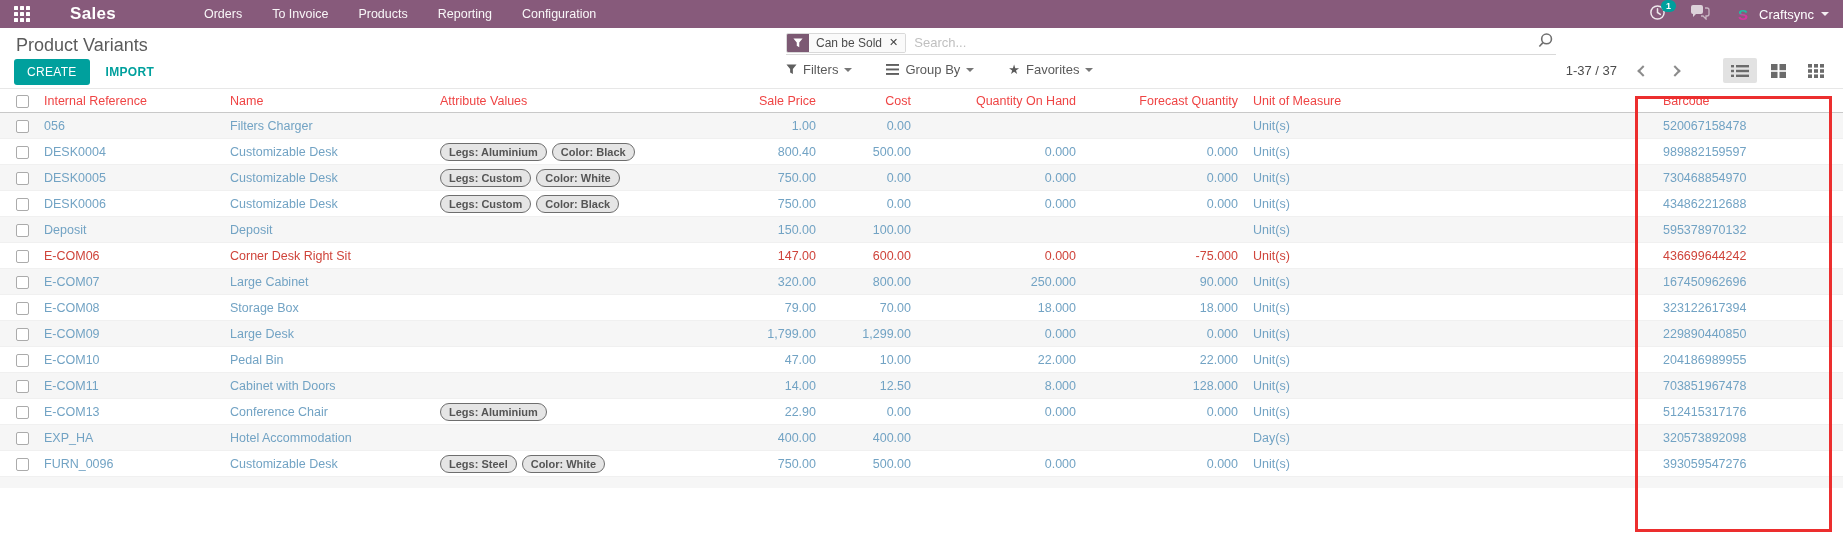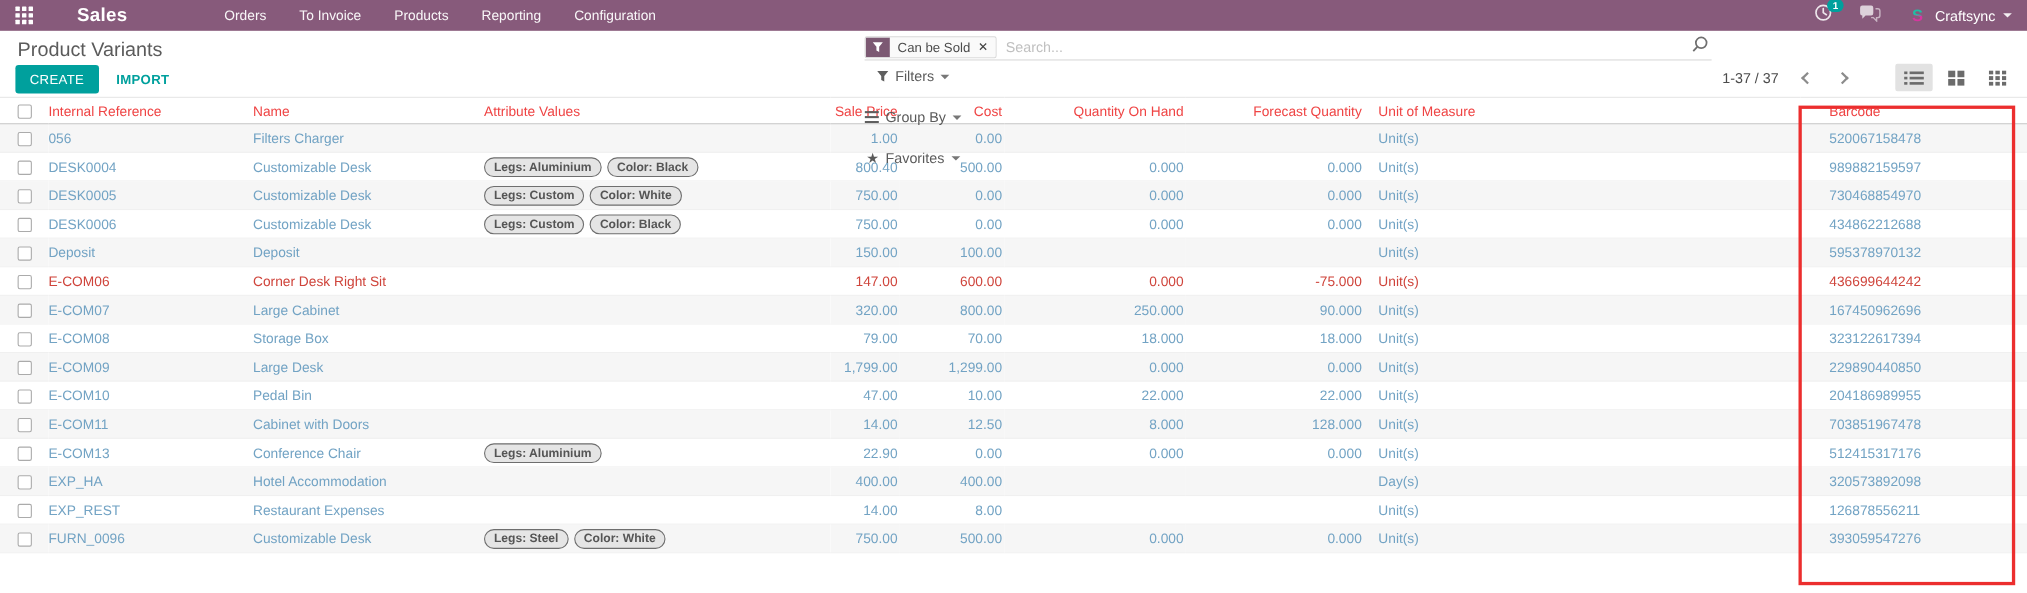--- a/index.html
+++ b/index.html
@@ -41,21 +41,21 @@
   .search-input { flex:1; border:none; outline:none; font-size:13px; color:#444; background:transparent; }
   .search-input::placeholder { color:#c0c0c0; }
   .magnifier { margin-right:2px; cursor:pointer; }
 
   .cp-row2 { position:relative; height:30px; }
   .btn-group { position:absolute; left:14px; top:3px; display:flex; align-items:center; gap:16px; }
   .btn-create { background:var(--primary-teal,#00a09d); color:#fff; font-size:12px; font-weight:400;
     border:none; border-radius:3px; padding:6px 13px; letter-spacing:.3px; cursor:pointer; }
   .btn-import { background:none; border:none; color:var(--primary-teal,#00a09d); font-size:12px;
     font-weight:700; letter-spacing:.3px; cursor:pointer; }
-  .toolbar { position:absolute; left:786px; top:6px; display:flex; align-items:center; gap:22px;flex-direction:column; }
+  .toolbar { position:absolute; left:786px; top:6px; display:flex; align-items:center; gap:34px; }
   .tb-item { display:flex; align-items:center; gap:6px; font-size:13px; color:#5a5a5a; cursor:pointer; }
   .tb-item svg { display:block; }
   .star { color:#5a5a5a; font-size:13px; line-height:1; }
   .pager-zone { position:absolute; right:10px; top:2px; display:flex; align-items:center; }
   .pager-text { font-size:13px; color:#4c4c4c; margin-right:22px; }
   .chev { display:inline-block; width:8px; height:8px; border-left:2px solid #8b8b8b;
     border-bottom:2px solid #8b8b8b; cursor:pointer; }
   .chev.prev { transform:rotate(45deg); margin-right:24px; }
   .chev.next { transform:rotate(225deg); margin-right:44px; }
   .switcher { display:flex; gap:4px; }
@@ -404,32 +404,20 @@
         <td class="cell-attrs"></td>
         <td class="cell-num">400.00</td>
         <td class="cell-num">400.00</td>
         <td class="cell-num"></td>
         <td class="cell-num"></td>
         <td class="cell-uom">Day(s)</td>
         <td class="cell-barcode">320573892098</td>
       </tr>
       <tr>
         <td class="cell-check"><span class="checkbox"></span></td>
-        <td class="cell-ref">EXP_REST</td>
-        <td class="cell-name">Restaurant Expenses</td>
-        <td class="cell-attrs"></td>
-        <td class="cell-num">14.00</td>
-        <td class="cell-num">8.00</td>
-        <td class="cell-num"></td>
-        <td class="cell-num"></td>
-        <td class="cell-uom">Unit(s)</td>
-        <td class="cell-barcode">126878556211</td>
-      </tr>
-      <tr>
-        <td class="cell-check"><span class="checkbox"></span></td>
         <td class="cell-ref">FURN_0096</td>
         <td class="cell-name">Customizable Desk</td>
         <td class="cell-attrs"><span class="pill">Legs: Steel</span><span class="pill">Color: White</span></td>
         <td class="cell-num">750.00</td>
         <td class="cell-num">500.00</td>
         <td class="cell-num">0.000</td>
         <td class="cell-num">0.000</td>
         <td class="cell-uom">Unit(s)</td>
         <td class="cell-barcode">393059547276</td>
       </tr>

